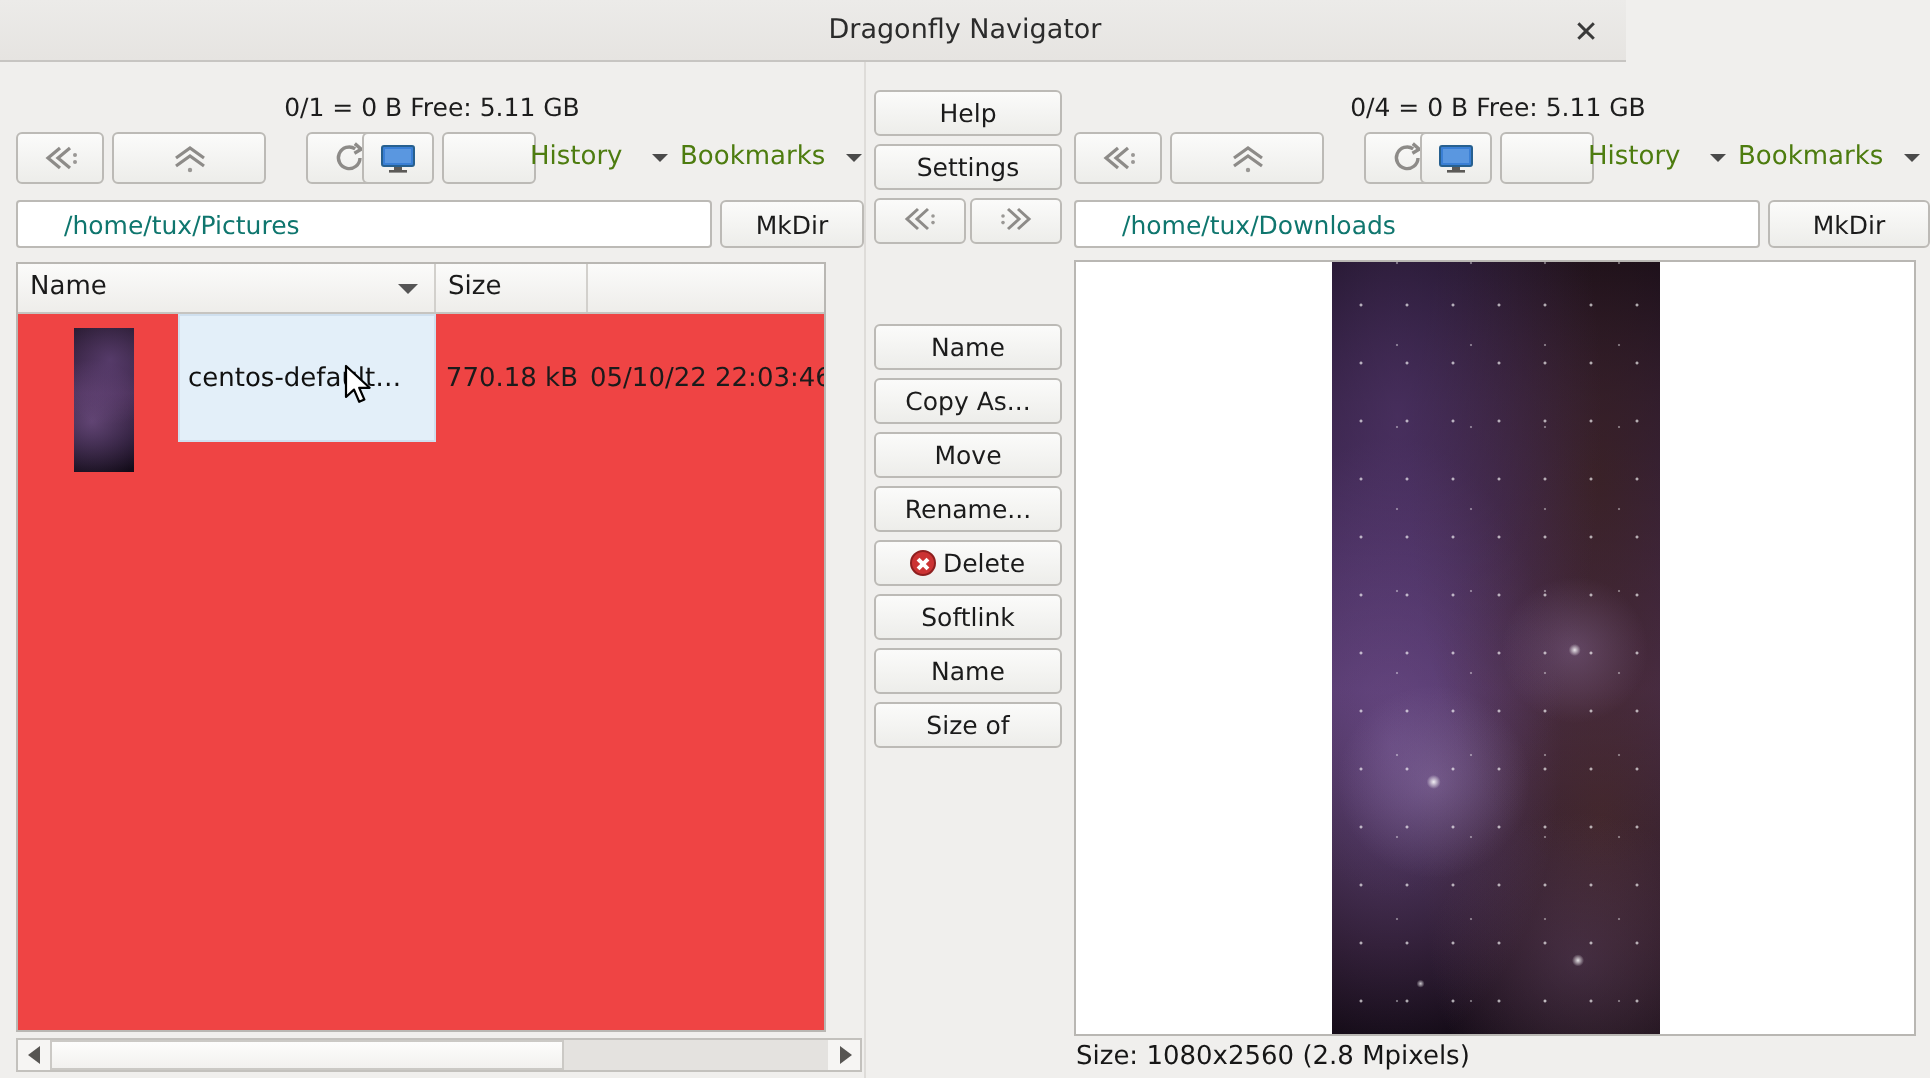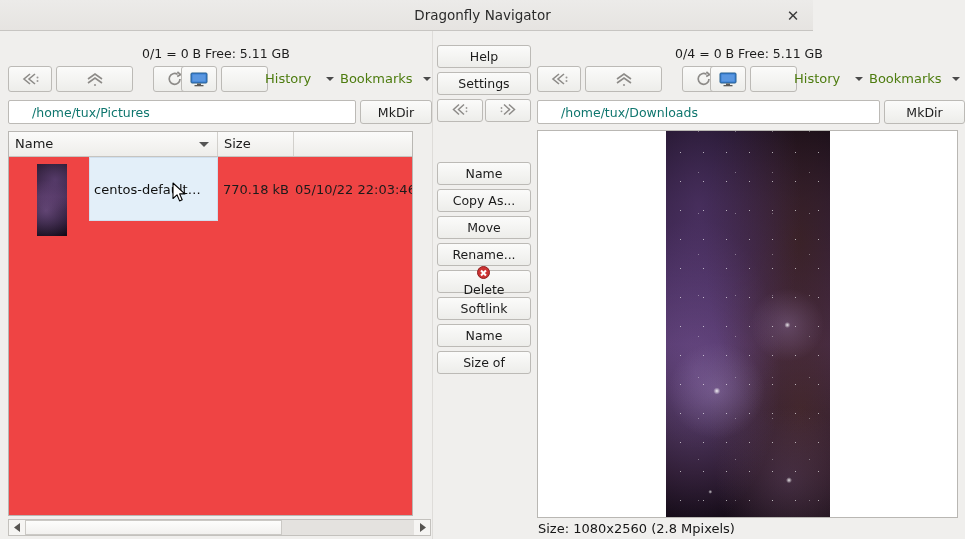--- a/index.html
+++ b/index.html
@@ -171,21 +171,21 @@
   }
 
   
   .center { position: absolute; left: 437px; top: 31px; width: 94px; height: 508px; }
   .center .cbtn {
     position: absolute; left: 0; width: 94px; height: 23px;
   }
   .center .arrowbtn {
     position: absolute; width: 46px; height: 23px;
   }
-  .delwrap { display: flex; align-items: center; justify-content: center; gap: 3px; flex-direction: column; }
+  .delwrap { display: flex; align-items: center; justify-content: center; gap: 3px; }
   .del-icon {
     width: 13px; height: 13px; border-radius: 50%;
     background: #c33; border: 1px solid #8e1f1f;
     position: relative; flex: 0 0 13px;
   }
   .del-icon::before, .del-icon::after {
     content: ""; position: absolute; left: 2px; top: 5px;
     width: 7px; height: 2px; background: #fff;
   }
   .del-icon::before { transform: rotate(45deg); }

